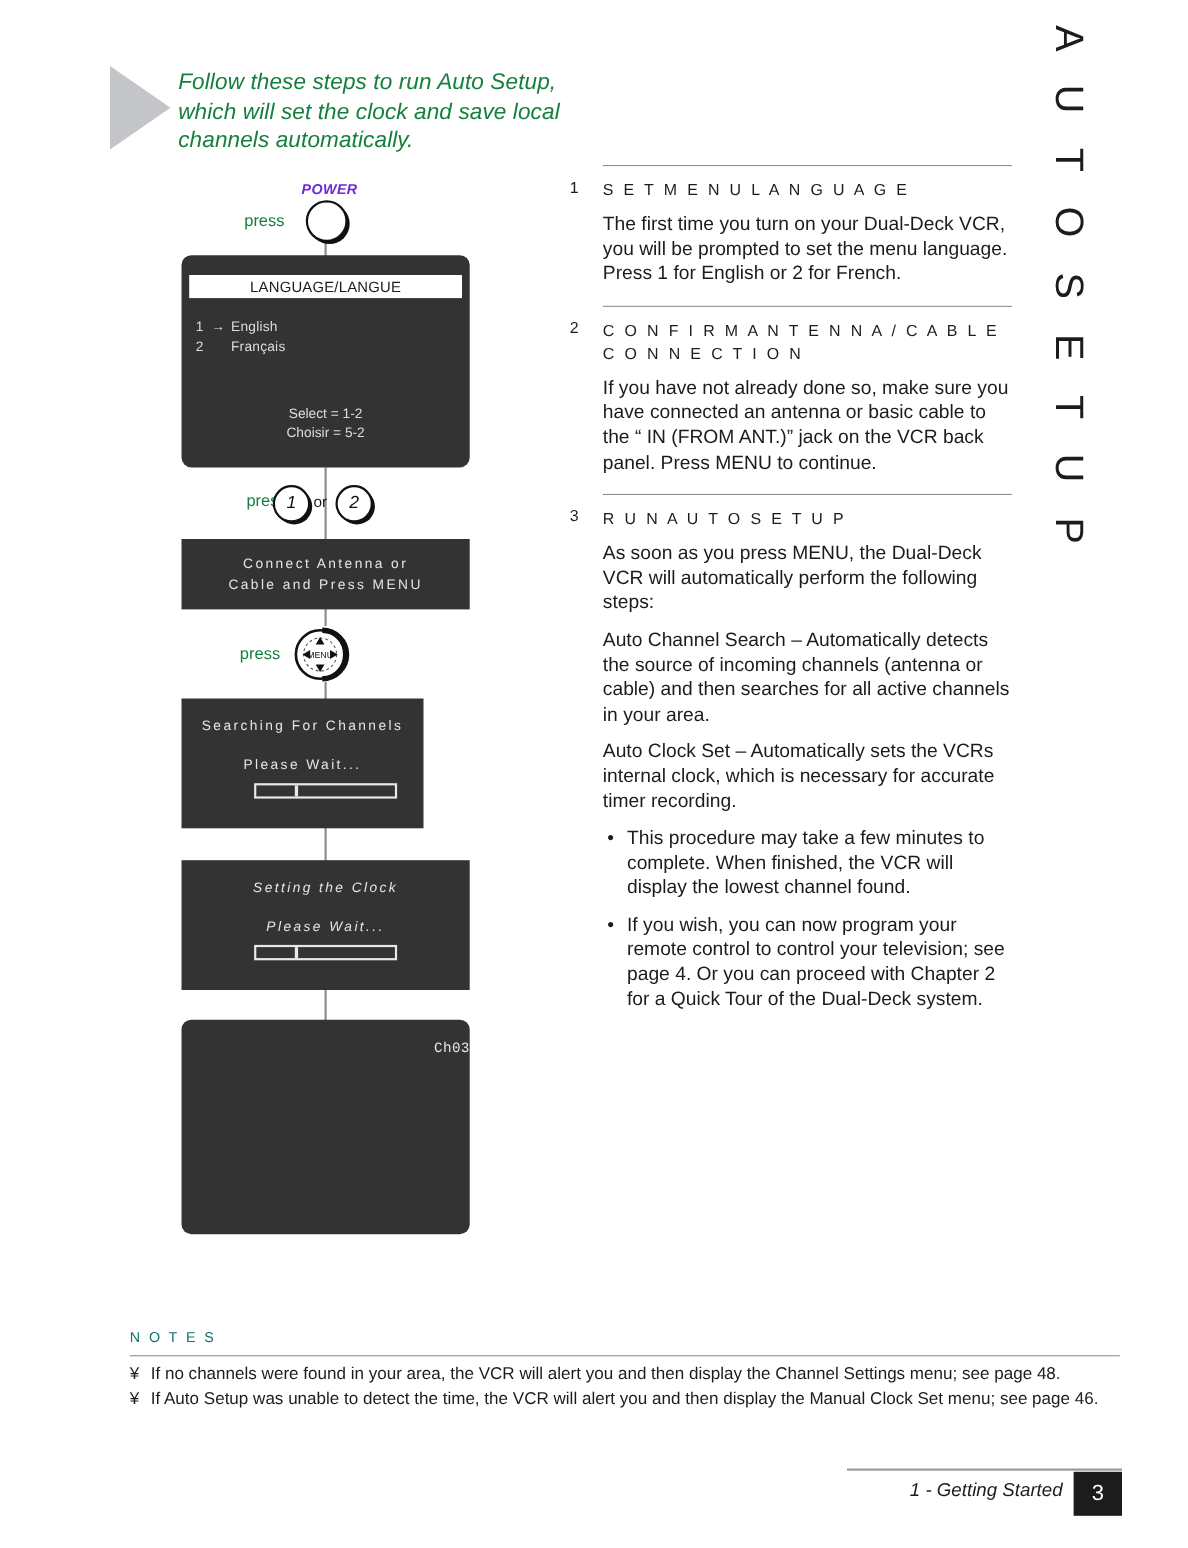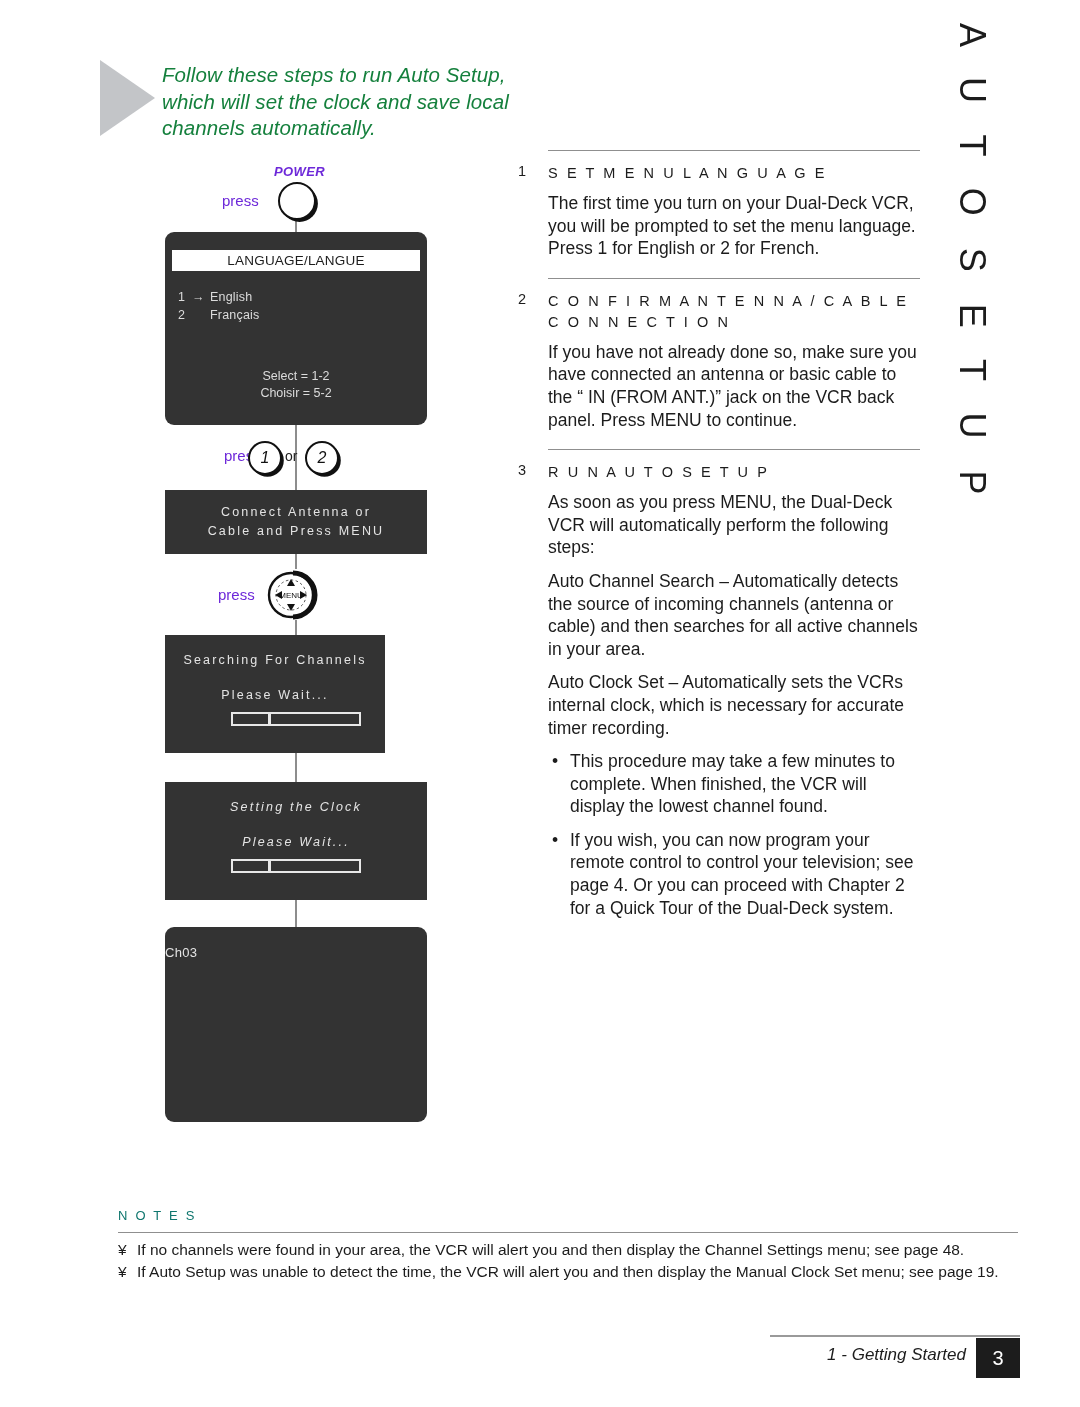--- a/index.html
+++ b/index.html
@@ -81,21 +81,21 @@
   .flow-line {
     position: absolute;
     left: 295px;
     width: 2px;
     background: #8d8d8d;
   }
 
   .press-label {
     position: absolute;
     font-size: 15px;
-    color: #6d28d9;
+    color: #15803d;
   }
 
   
   #power-label {
     position: absolute;
     left: 274px;
     top: 164px;
     font-size: 13px;
     font-style: italic;
     font-weight: bold;
@@ -269,24 +269,25 @@
   #screen-channel {
     left: 165px;
     top: 927px;
     width: 262px;
     height: 195px;
   }
   #channel-text {
     position: absolute;
     left: 0; top: 18px;
     width: 100%;
-    text-align: left;
+    text-align: right;
     font-size: 13px;
     letter-spacing: 0.3px;
     color: #e4e4e4;
+    font-family: Liberation Mono, monospace;
   }
 
   
   #content {
     position: absolute;
     left: 548px;
     top: 150px;
     width: 372px;
   }
   .rule {
@@ -522,21 +523,21 @@
     </div>
   </div>
 
   <div id="notes">
     <div id="notes-label">N O T E S</div>
     <div id="notes-rule"></div>
     <div class="note-item">
       <span class="note-mark">¥</span><span>If no channels were found in your area, the VCR will alert you and then display the  Channel Settings menu; see page 48.</span>
     </div>
     <div class="note-item">
-      <span class="note-mark">¥</span><span>If Auto Setup was unable to detect the time, the VCR will alert you and then display the Manual Clock Set menu; see page 19.</span>
+      <span class="note-mark">¥</span><span>If Auto Setup was unable to detect the time, the VCR will alert you and then display the Manual Clock Set menu; see page 46.</span>
     </div>
   </div>
 
   <div id="footer">
     <div id="footer-rule"></div>
     <div id="footer-text">1 - Getting Started</div>
     <div id="footer-page">3</div>
   </div>
 
 </div>

